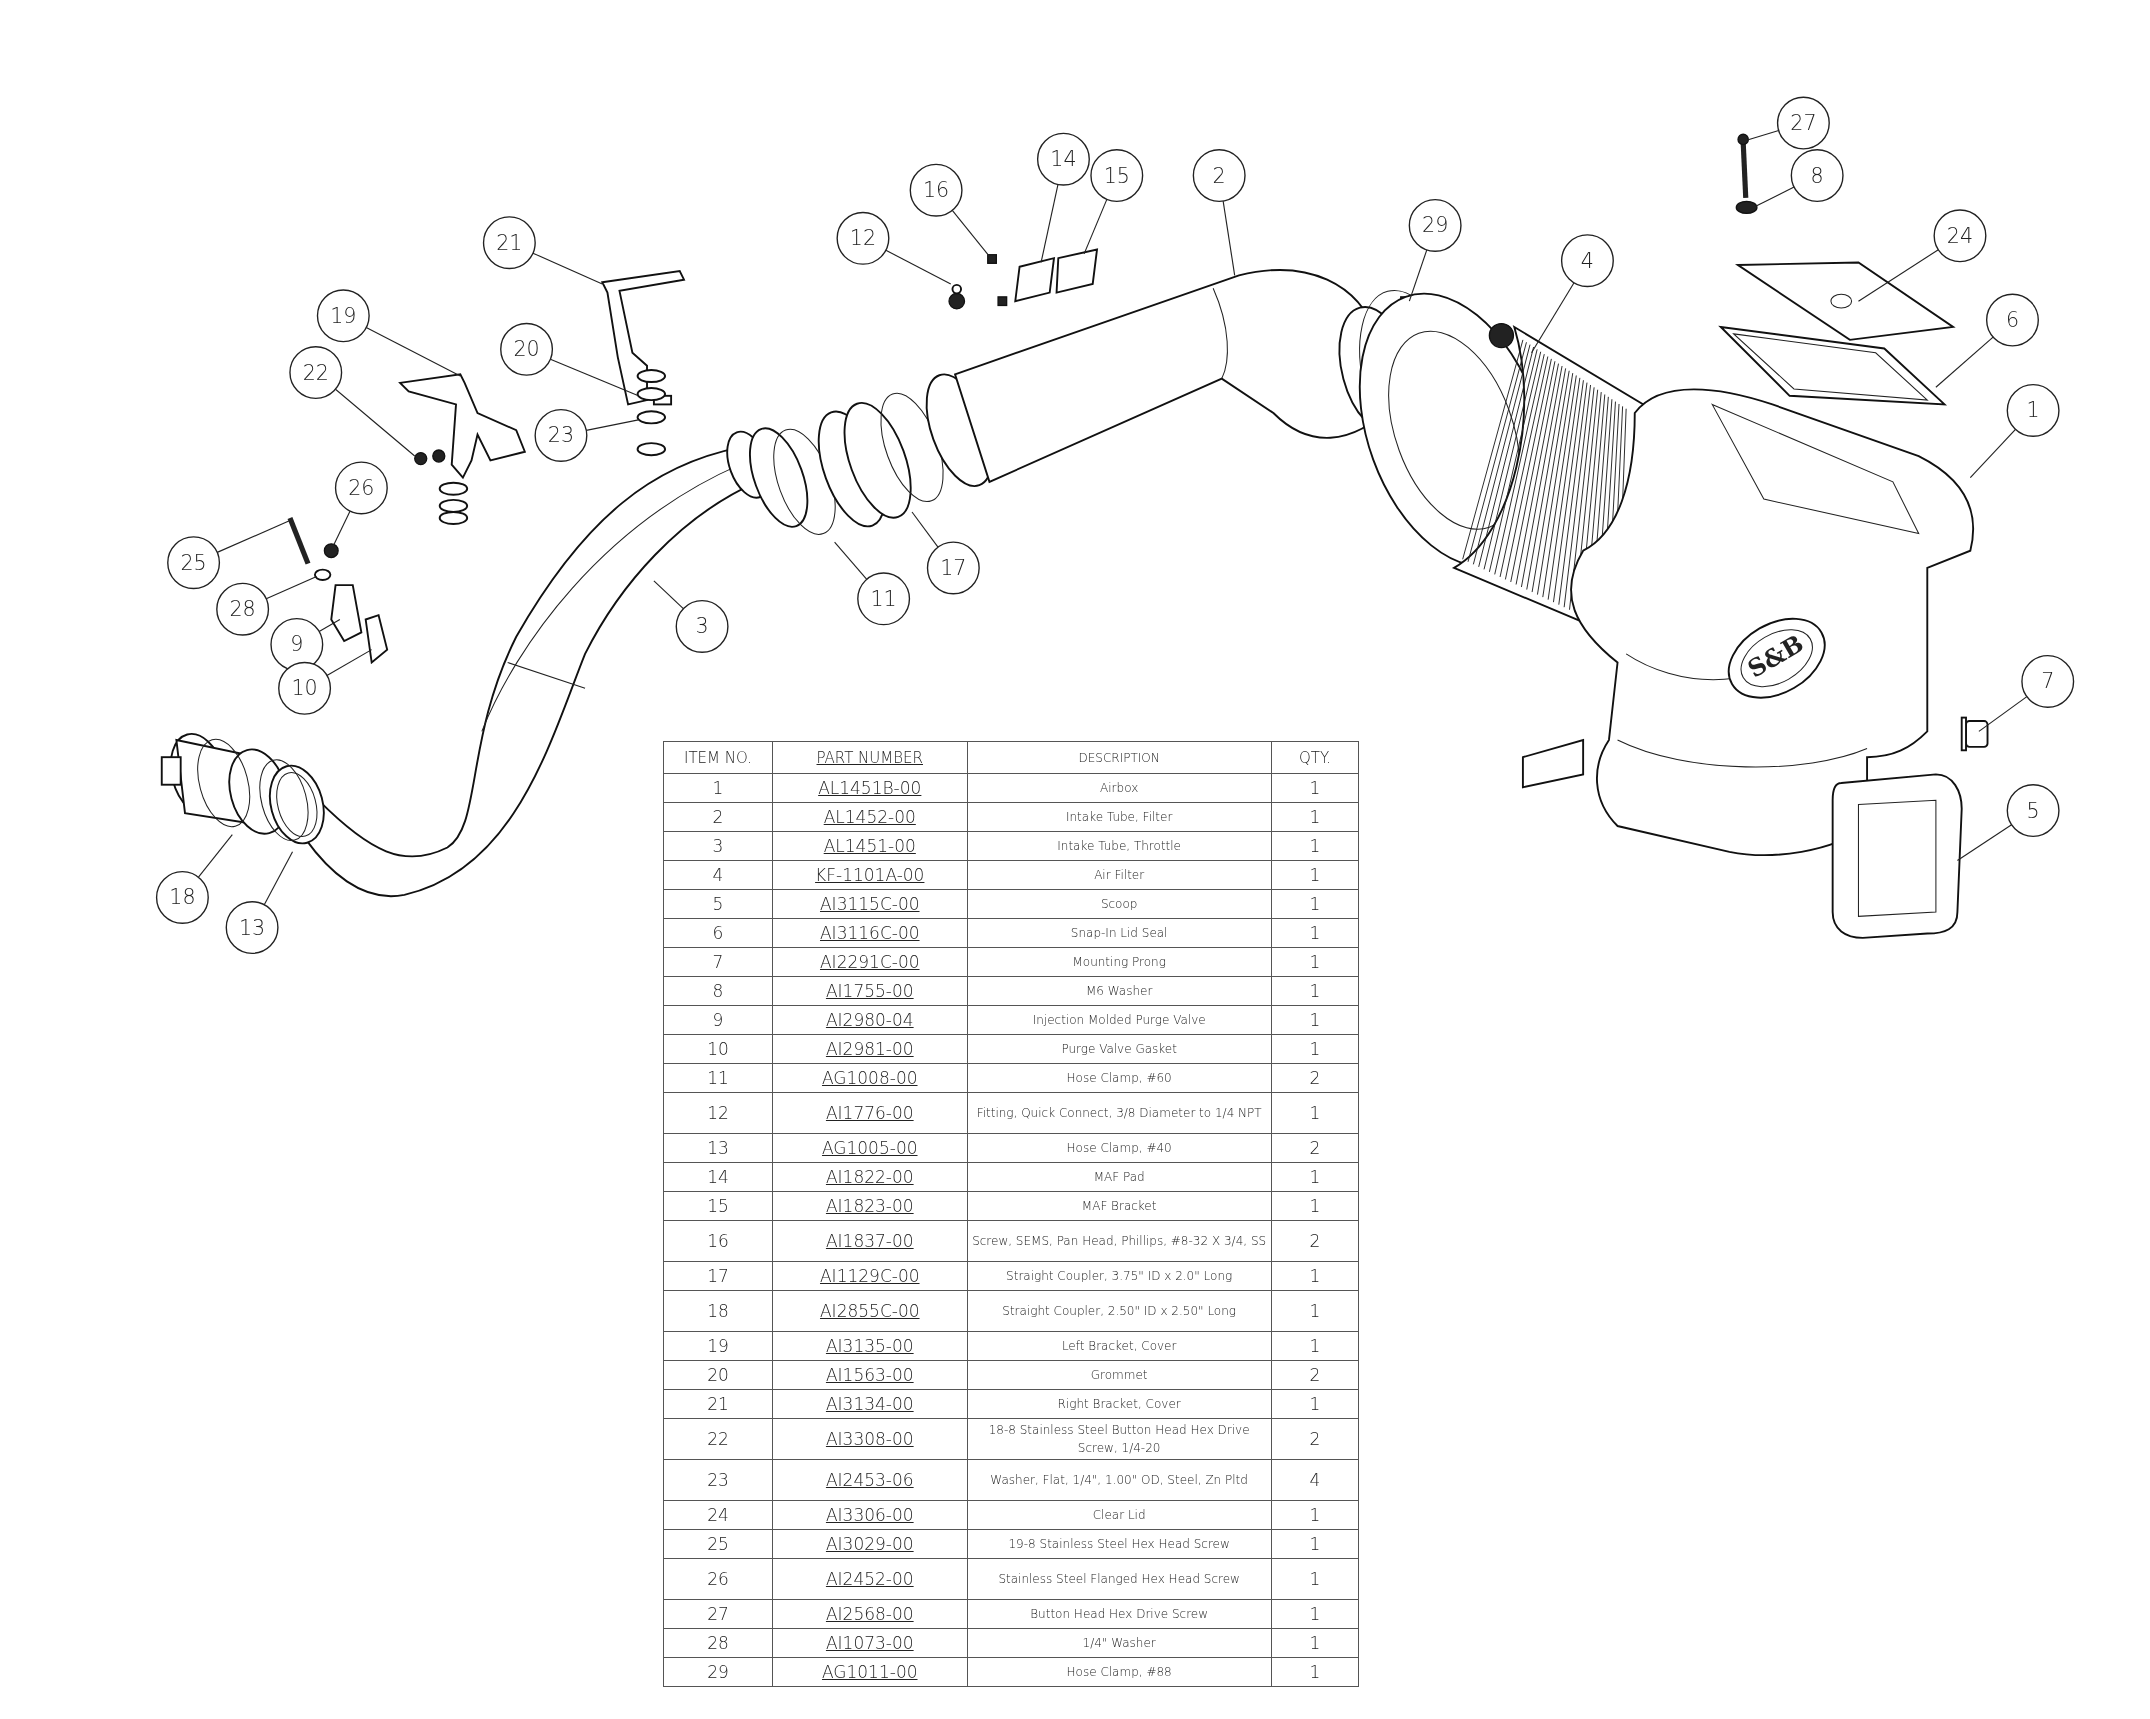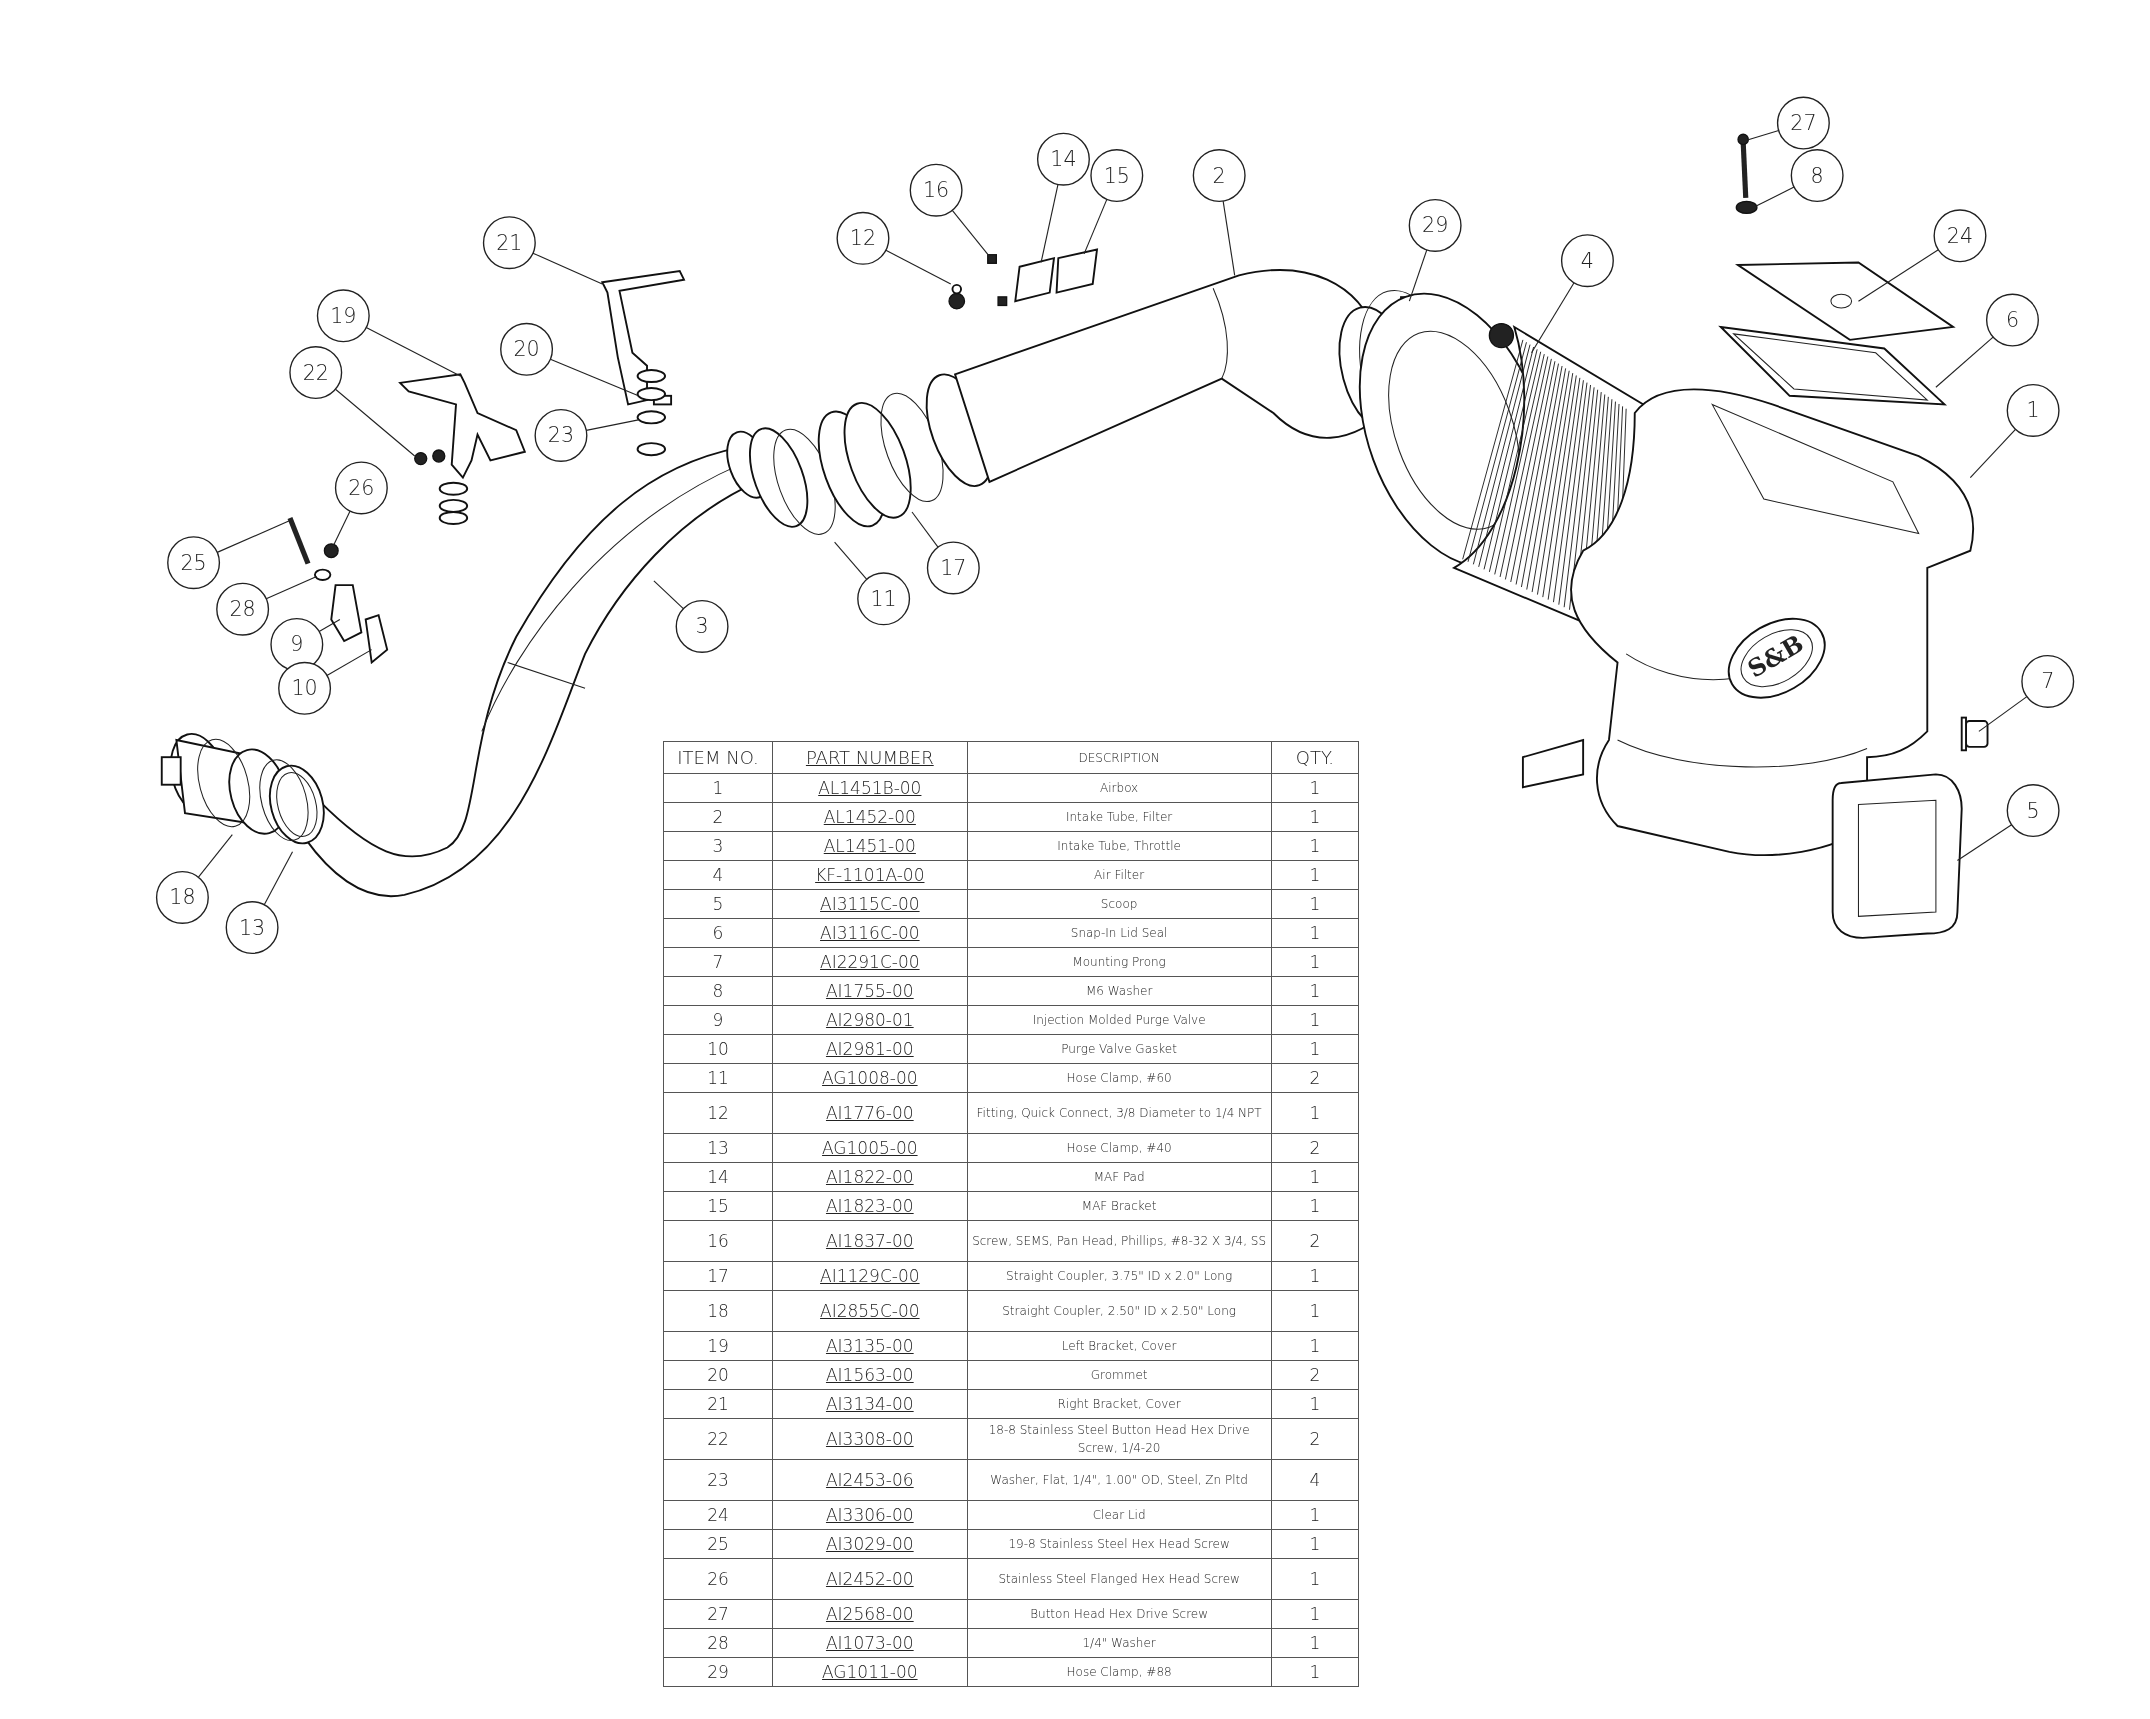--- a/index.html
+++ b/index.html
@@ -7,21 +7,21 @@
   #drawing { position:absolute; left:0; top:0; width:2151px; height:1720px; }
   .callout-circle { fill:#fff; stroke:#222; stroke-width:1.6; }
   .callout-text { font-family:"DejaVu Sans", sans-serif; font-size:24px; fill:#222; text-anchor:middle; dominant-baseline:central; font-weight:300; }
   .leader { stroke:#222; stroke-width:1.3; fill:none; }
   .part { fill:#fff; stroke:#111; stroke-width:2.2; }
   .part-thin { fill:none; stroke:#222; stroke-width:1.2; }
   .part-dark { fill:#222; stroke:#111; stroke-width:1.5; }
   .filter-lines { stroke:#222; stroke-width:1.1; }
   #bom { position:absolute; left:663px; top:741px; width:696px; border-collapse:collapse; font-family:"DejaVu Sans", sans-serif; font-size:17px; color:#222; }
   #bom th, #bom td { border:1.3px solid #555; text-align:center; padding:0 3.4px; font-weight:300; line-height:18px; }
-  #bom th { height:31px; font-size:18px; }
+  #bom th { height:31px; font-size:15px; }
   #bom td { height:28px; }
   #bom tr.double td { height:40px; }
   #bom .c-item { width:102px; }
   #bom .c-part { width:188px;text-decoration:underline; }
   #bom .c-desc { width:299px; font-size:12px; }
   #bom .c-qty { width:80px; }
 </style>
 </head>
 <body>
 
@@ -319,21 +319,21 @@
         <td class="c-qty">1</td>
       </tr>
       <tr>
         <td class="c-item">8</td>
         <td class="c-part">AI1755-00</td>
         <td class="c-desc">M6 Washer</td>
         <td class="c-qty">1</td>
       </tr>
       <tr>
         <td class="c-item">9</td>
-        <td class="c-part">AI2980-01</td>
+        <td class="c-part">AI2980-04</td>
         <td class="c-desc">Injection Molded Purge Valve</td>
         <td class="c-qty">1</td>
       </tr>
       <tr>
         <td class="c-item">10</td>
         <td class="c-part">AI2981-00</td>
         <td class="c-desc">Purge Valve Gasket</td>
         <td class="c-qty">1</td>
       </tr>
       <tr>

